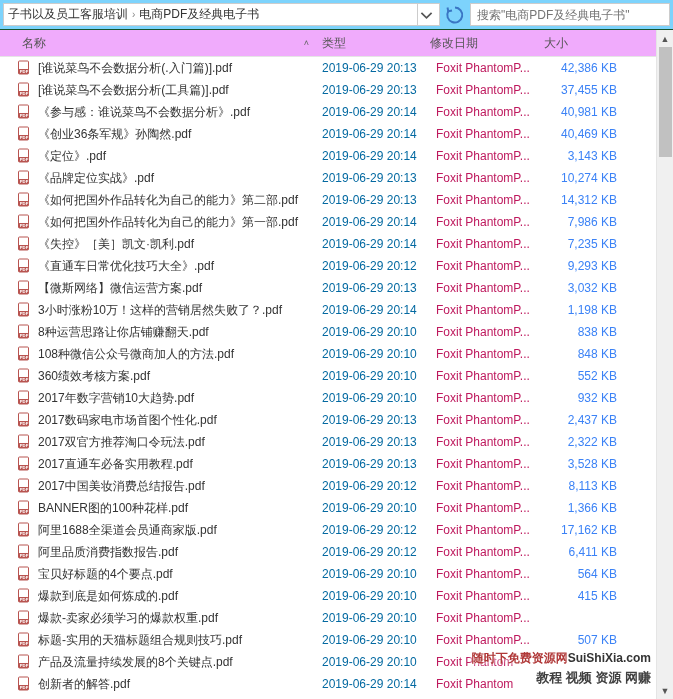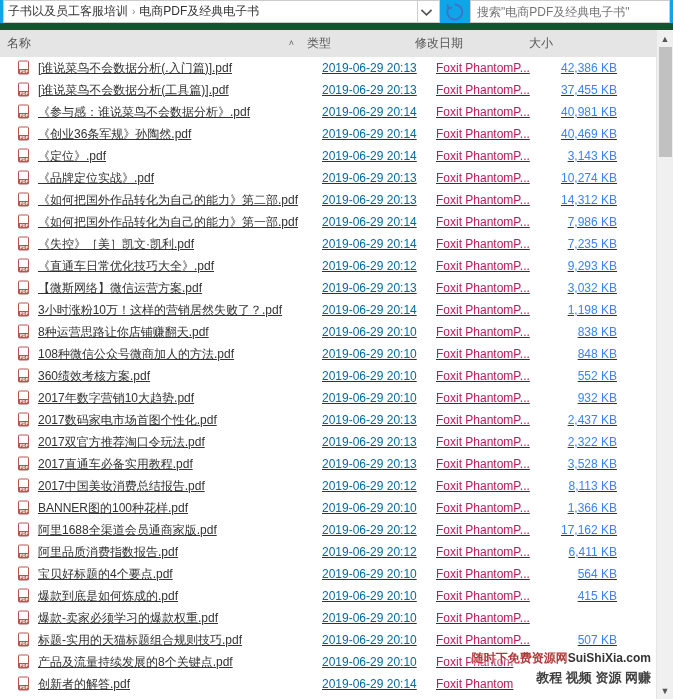--- a/index.html
+++ b/index.html
@@ -10,22 +10,22 @@
       color: #333;
       width: 673px;
       height: 699px;
       overflow: hidden;
       position: relative;
     }
     .toolbar {
       display: flex;
       align-items: center;
       height: 30px;
-      border-bottom: 7px solid #14532d;
-      background: #0ea5e9;
+      border-bottom: 1px solid #14532d;
+      background: #7dd3fc;
     }
     .breadcrumb {
       display: flex;
       align-items: center;
       flex: 1;
       height: 23px;
       border: 1px solid #ccc;
       background: #fff;
       margin: 3px;
       padding: 0 4px;
@@ -67,22 +67,22 @@
       margin: 3px 3px 3px 0;
       padding: 0 6px;
       font-size: 12px;
       color: #888;
     }
     .header-row {
       display: flex;
       height: 27px;
       border-bottom: 1px solid #e5e5e5;
       align-items: center;
-      background: #e5e5e5;
-      padding-left: 1px;
+      background: #f0abfc;
+      padding-left: 16px;
     }
     .header-cell {
       color: #555;
       font-size: 12px;
       padding: 0 6px;
       display: flex;
       align-items: center;
       height: 100%;
       border-right: 1px solid transparent;
     }
@@ -91,21 +91,20 @@
     .col-type { width: 108px; }
     .col-size { width: 85px; text-align: right; }
     .sort-arrow {
       margin-left: auto;
       font-size: 9px;
       color: #666;
     }
     .file-list {
       overflow-y: auto;
       height: calc(699px - 30px - 27px);
-      text-decoration: underline;
     }
     .file-row {
       display: flex;
       align-items: center;
       height: 22px;
       padding-left: 16px;
       cursor: default;
     }
     .file-icon {
       width: 16px;

